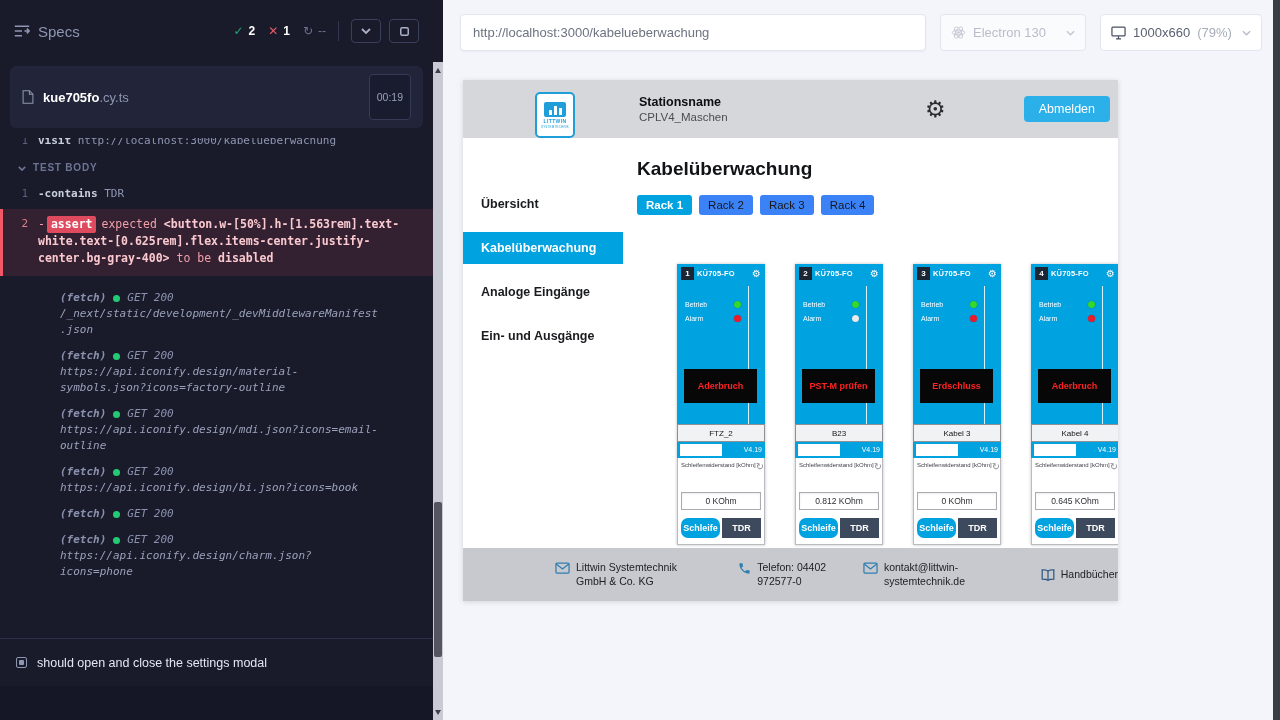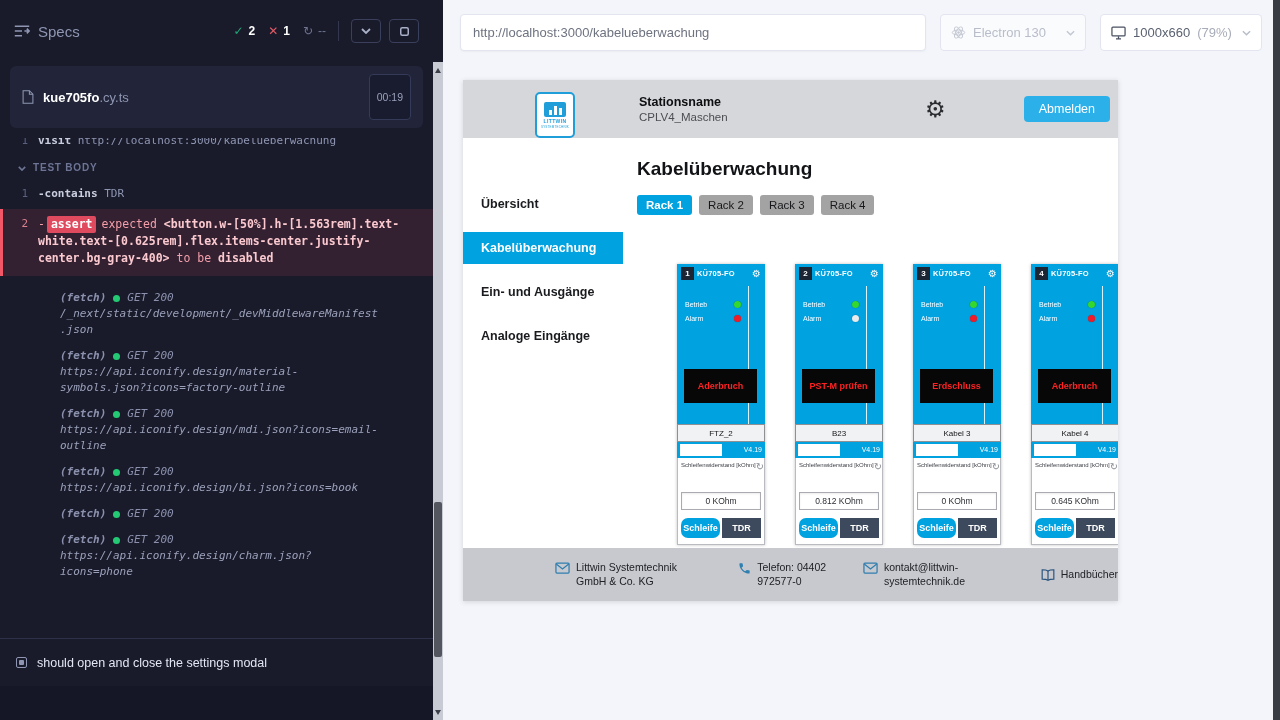--- a/index.html
+++ b/index.html
@@ -87,21 +87,21 @@
 .station-value{font-size:11.5px;color:#4b4d52;margin-top:2px;}
 .app-gear{margin-left:auto;margin-right:78px;font-size:23px;line-height:23px;color:#2c2d31;cursor:pointer;}
 .logout{margin-right:8px;background:#2bb0ea;color:#fff;border:none;border-radius:4px;font-size:12.5px;padding:6px 15px;cursor:pointer;font-family:inherit;}
 .app-body{display:flex;height:463px;position:relative;background:#fff;}
 .app-nav{width:160px;background:#fff;padding-top:50px;display:flex;flex-direction:column;gap:12px;flex:none;}
 .nav-item{height:32px;display:flex;align-items:center;padding-left:18px;font-size:12.5px;font-weight:bold;color:#1a1b1e;cursor:pointer;}
 .nav-item.active{background:#00a2e0;color:#fff;}
 .app-main{flex:1;padding:20px 0 0 14px;min-width:0;}
 .app-title{font-size:19px;font-weight:bold;color:#121316;line-height:22px;}
 .racks{display:flex;gap:7px;margin-top:15px;}
-.rack-tab{font-size:11.5px;padding:4px 9px;border-radius:3px;background:#a3a3a3;color:#17181b;cursor:pointer;}
+.rack-tab{font-size:11.5px;padding:4px 9px;border-radius:3px;background:#3b82f6;color:#17181b;cursor:pointer;}
 .rack-tab.active{background:#00a2e0;color:#fff;font-weight:bold;}
 .cards{display:flex;gap:30px;margin-left:40px;margin-top:49px;}
 .card{width:88px;height:281px;flex:none;display:flex;flex-direction:column;box-shadow:0 0 3px rgba(0,0,0,.25);}
 .card-blue{height:160px;background:#00a2e0;position:relative;padding:3px 4px;flex:none;color:#fff;}
 .card-blue .vline{content:'';position:absolute;top:22px;bottom:0;left:71px;width:1px;background:rgba(255,255,255,.85);}
 .card-top{display:flex;align-items:center;gap:3px;}
 .card-num{width:13px;height:13px;background:#1c2534;color:#fff;font-size:8px;font-weight:bold;display:flex;align-items:center;justify-content:center;flex:none;}
 .card-model{font-size:7.5px;font-weight:bold;letter-spacing:.2px;}
 .card-gear{margin-left:auto;font-size:10px;line-height:11px;color:#fff;cursor:pointer;position:relative;z-index:2;}
 .leds{margin-top:18px;display:flex;flex-direction:column;gap:1px;}
@@ -326,24 +326,24 @@
         </header>
         <div class="app-body">
           <nav class="app-nav">
               <div class="nav-item">
     <span>Übersicht</span>
   </div>
               <div class="nav-item active">
     <span>Kabelüberwachung</span>
   </div>
               <div class="nav-item">
+    <span>Analoge Eingänge</span>
+  </div>
+              <div class="nav-item">
     <span>Ein- und Ausgänge</span>
-  </div>
-              <div class="nav-item">
-    <span>Analoge Eingänge</span>
   </div>
             </nav>
           <section class="app-main">
             <h1 class="app-title">Kabelüberwachung</h1>
             <div class="racks">
                 <div class="rack-tab active">
     <span>Rack 1</span>
   </div>
                 <div class="rack-tab">
     <span>Rack 2</span>

